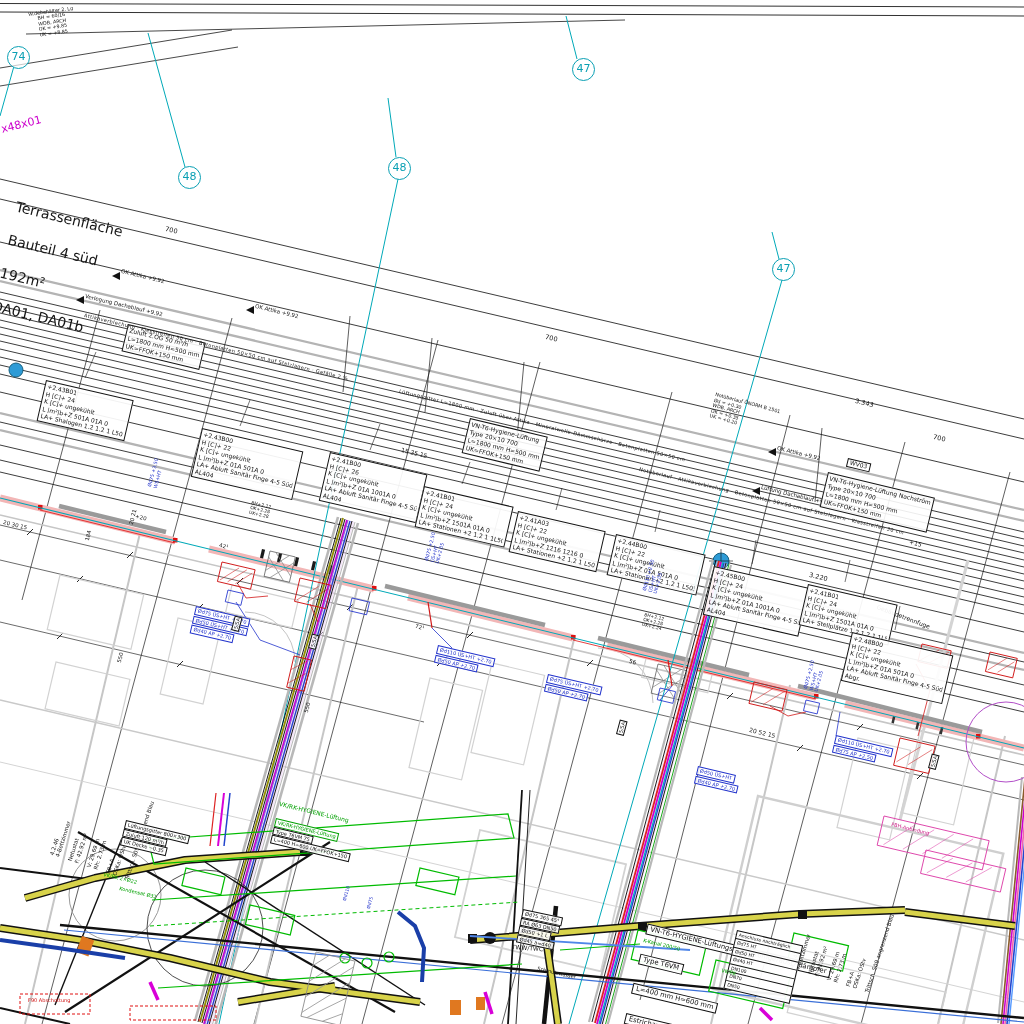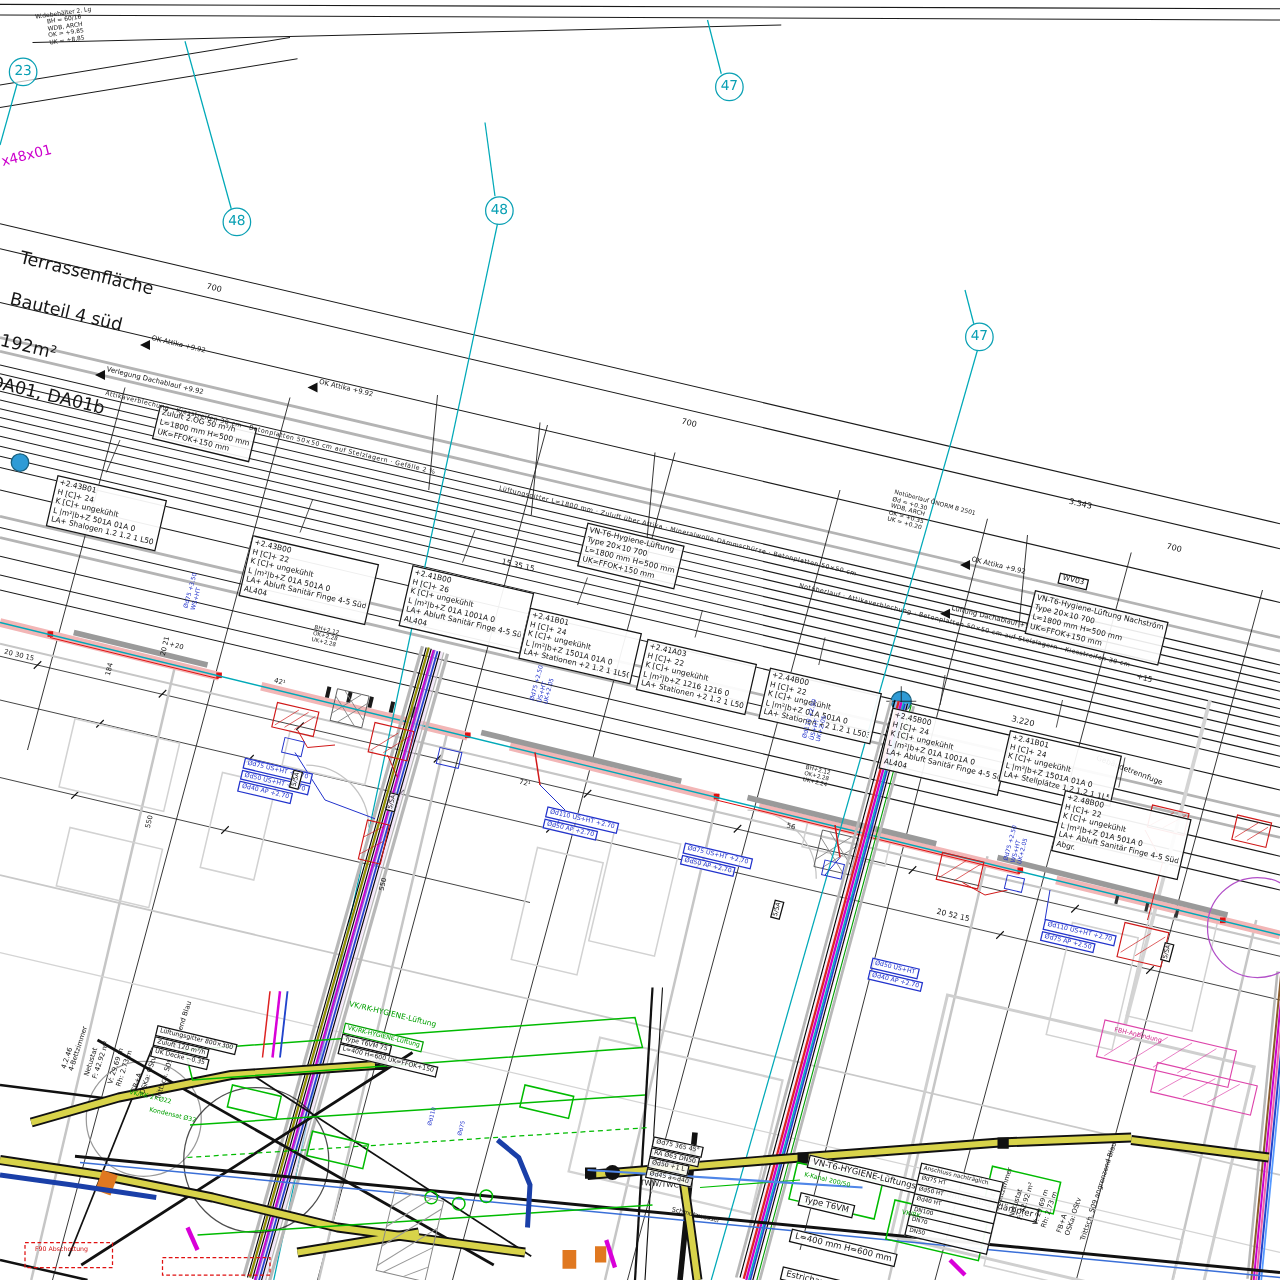--- a/index.html
+++ b/index.html
@@ -442,21 +442,21 @@
 
   <g fill="#111">
     <polygon points="112,276 120,272 120,280"></polygon>
     <polygon points="246,310 254,306 254,314"></polygon>
     <polygon points="768,452 776,448 776,456"></polygon>
     <polygon points="752,491 760,487 760,495"></polygon>
     <polygon points="76,300 84,296 84,304"></polygon>
   </g>
 </svg>
 
-<div class="bubble" style="left:7px;top:46px;">23</div>
+<div class="bubble" style="left:7px;top:46px;">74</div>
 <div class="bubble" style="left:178px;top:166px;">48</div>
 <div class="bubble" style="left:388px;top:157px;">48</div>
 <div class="bubble" style="left:572px;top:58px;">47</div>
 <div class="bubble" style="left:772px;top:258px;">47</div>
 
 <div class="t" style="left:22px;top:182px;transform:rotate(13.5deg);font-size:14px;line-height:17px;">
   <div>Terrassenfläche</div>
   <div>Bauteil 4 süd</div>
   <div>192m²</div>
   <div>DA01, DA01b</div>

